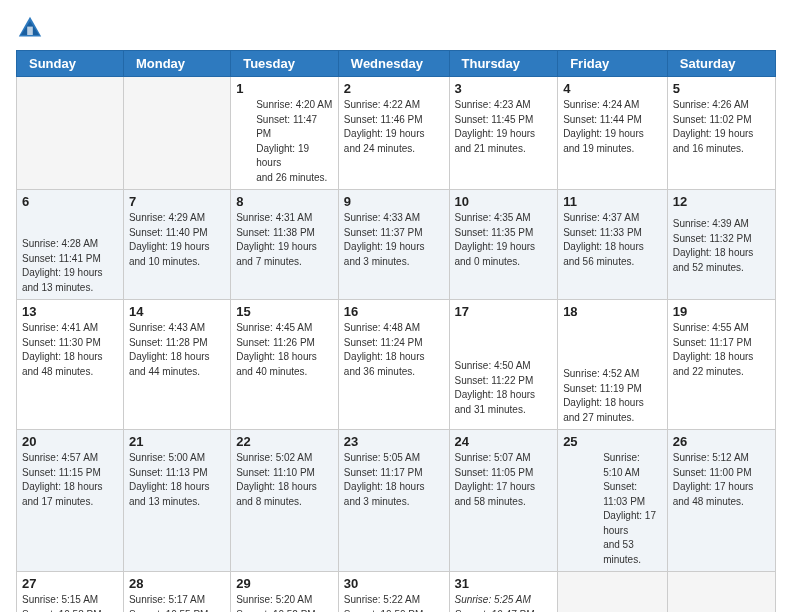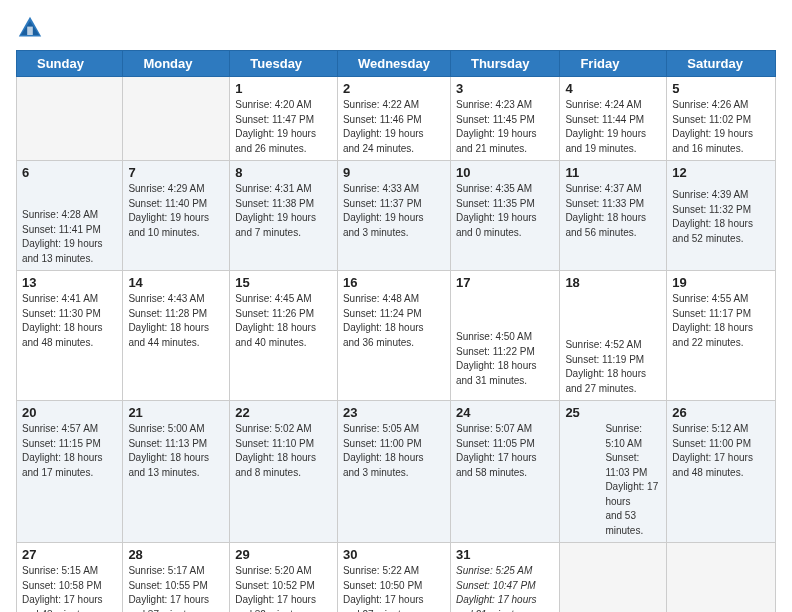--- a/index.html
+++ b/index.html
@@ -64,21 +64,21 @@
     .calendar {
       width: 100%;
       border-collapse: collapse;
       border: 1px solid #bbb;
     }
     .calendar th {
       background: #2e7abf;
       color: #fff;
       font-size: 13px;
       font-weight: bold;
-      padding: 5px 20px;
+      padding: 5px 12px;
       text-align: left;
       border: 1px solid #2268a8;
     }
     .calendar td {
       vertical-align: top;
       border: 1px solid #ccc;
       padding: 4px 5px;
       width: 113px;
       min-height: 80px;
       background: #fff;
@@ -143,21 +143,21 @@
           <th>Friday</th>
           <th>Saturday</th>
         </tr>
     </thead>
     <tbody id="calendar-body">
     <tr class="row-norm">
           <td class="empty"></td>
           <td class="empty"></td>
           <td>
             <span class="day-num">1</span>
-            <div class="day-detail" style="white-space: pre-line;">Sunrise: 4:20 AM
+            <div class="day-detail" style="white-space: pre-line; margin-left: 20px;">Sunrise: 4:20 AM
 Sunset: 11:47 PM
 Daylight: 19 hours
 and 26 minutes.</div>
           </td>
           <td>
             <span class="day-num">2</span>
             <div class="day-detail" style="white-space: pre-line;">Sunrise: 4:22 AM
 Sunset: 11:46 PM
 Daylight: 19 hours
 and 24 minutes.</div>
@@ -304,21 +304,21 @@
           <td>
             <span class="day-num">22</span>
             <div class="day-detail" style="white-space: pre-line;">Sunrise: 5:02 AM
 Sunset: 11:10 PM
 Daylight: 18 hours
 and 8 minutes.</div>
           </td>
           <td>
             <span class="day-num">23</span>
             <div class="day-detail" style="white-space: pre-line;">Sunrise: 5:05 AM
-Sunset: 11:00 PM
+Sunset: 11:17 PM
 Daylight: 18 hours
 and 3 minutes.</div>
           </td>
           <td>
             <span class="day-num">24</span>
             <div class="day-detail" style="white-space: pre-line;">Sunrise: 5:07 AM
 Sunset: 11:05 PM
 Daylight: 17 hours
 and 58 minutes.</div>
           </td>

